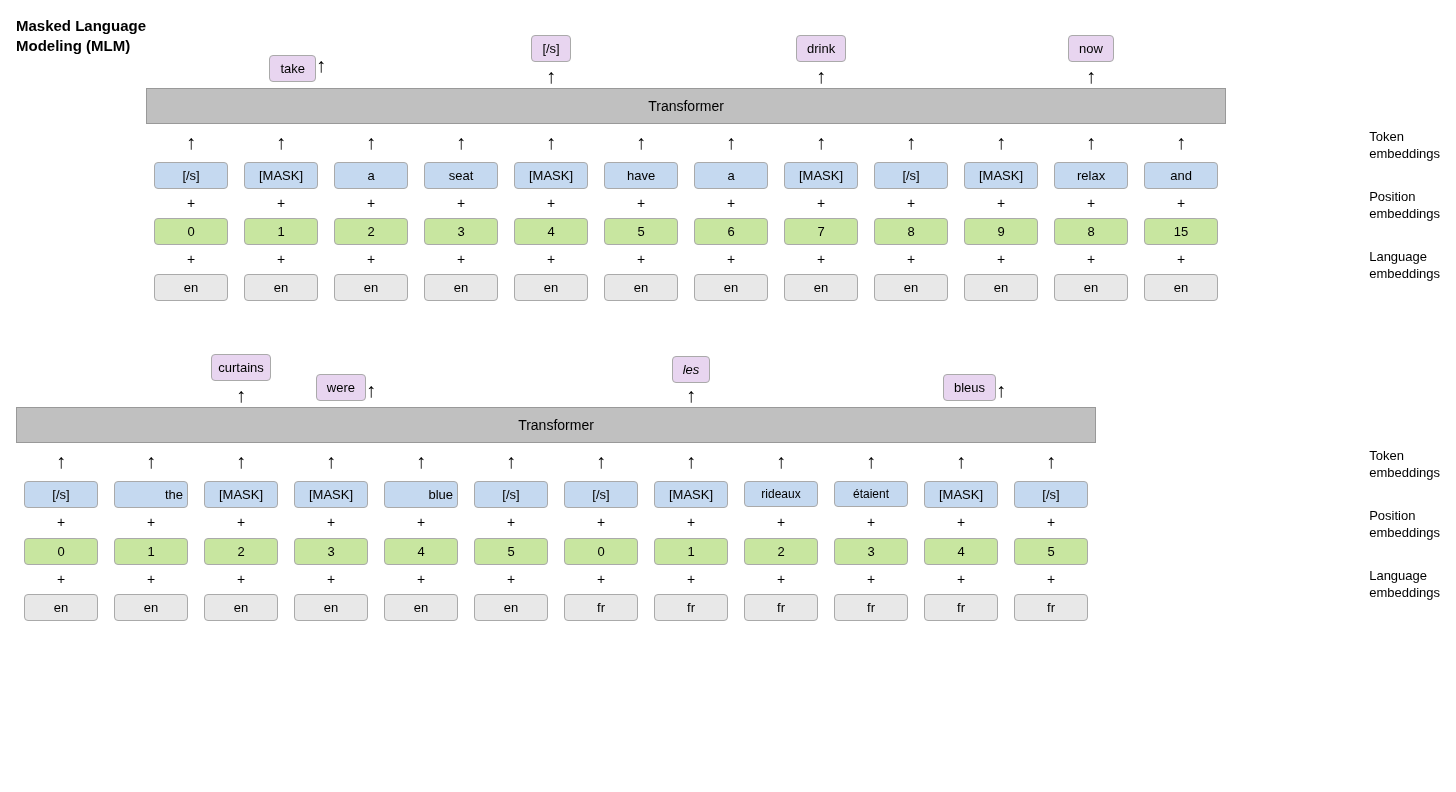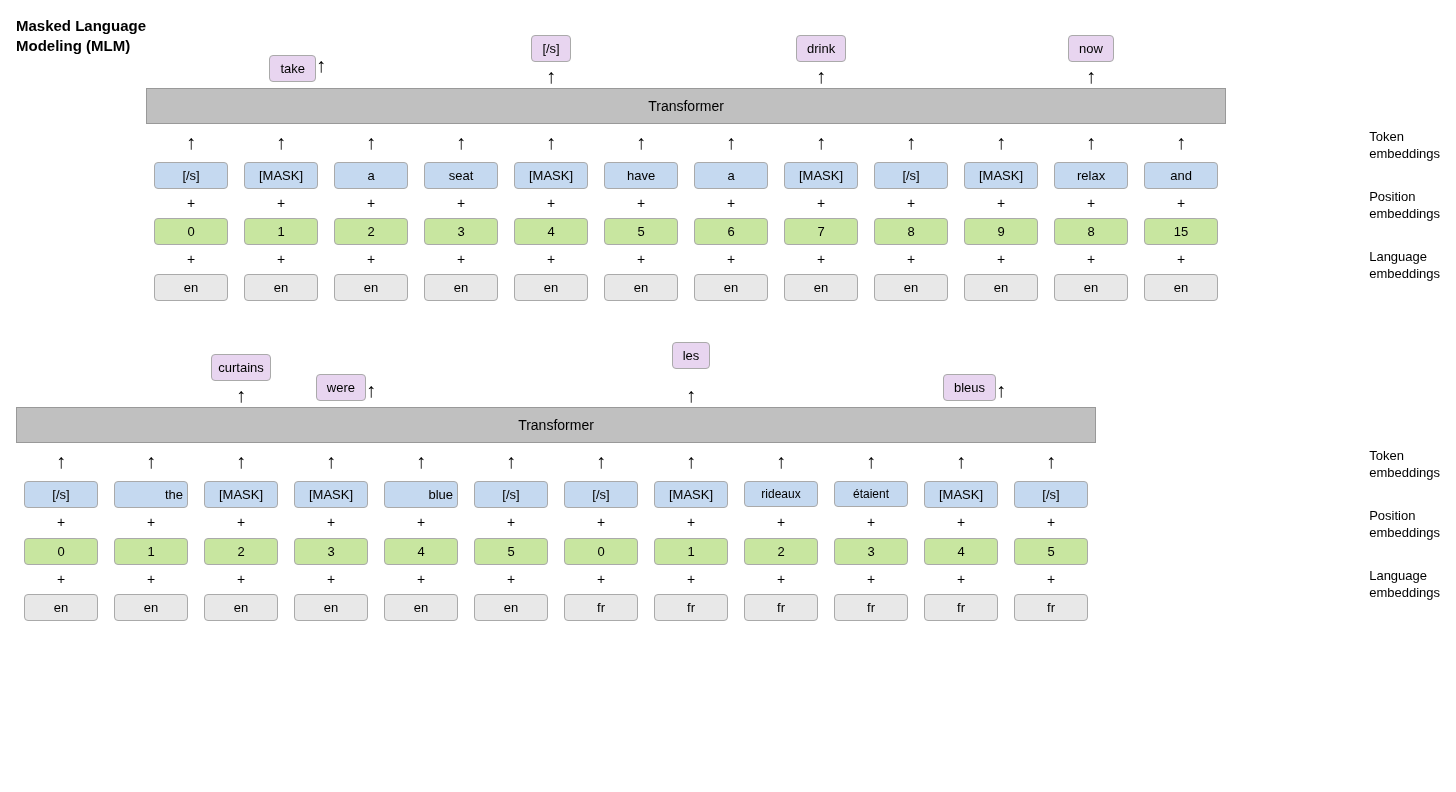--- a/index.html
+++ b/index.html
@@ -256,21 +256,21 @@
             <div style="font-size:20px; line-height:1;">↑</div>
           </div>
           <div style="width:90px; display:flex; align-items:center; justify-content:flex-end;">
             <div style="background:#e8d5f0; border:1.5px solid #aaa; border-radius:4px; padding:5px 10px; font-size:13px; margin-bottom:4px;">were</div>
             <div style="font-size:20px; line-height:1;">↑</div>
           </div>
           <div style="width:90px;"></div>
           <div style="width:90px;"></div>
           <div style="width:90px;"></div>
           <div style="width:90px; display:flex; flex-direction:column; align-items:center; justify-content:flex-end;">
-            <div style="background:#e8d5f0; border:1.5px solid #aaa; border-radius:4px; padding:5px 10px; font-size:13px; margin-bottom:16px;">les</div>
+            <div style="background:#e8d5f0; border:1.5px solid #aaa; border-radius:4px; padding:5px 10px; font-size:13px; margin-bottom:2px;font-style:italic;">les</div>
             <div style="font-size:20px; line-height:1;">↑</div>
           </div>
           <div style="width:90px;"></div>
           <div style="width:90px;"></div>
           <div style="width:90px; display:flex; align-items:center; justify-content:flex-end;">
             <div style="background:#e8d5f0; border:1.5px solid #aaa; border-radius:4px; padding:5px 10px; font-size:13px; margin-bottom:4px;">bleus</div>
             <div style="font-size:20px; line-height:1;">↑</div>
           </div>
           <div style="width:90px;"></div>
         </div>

